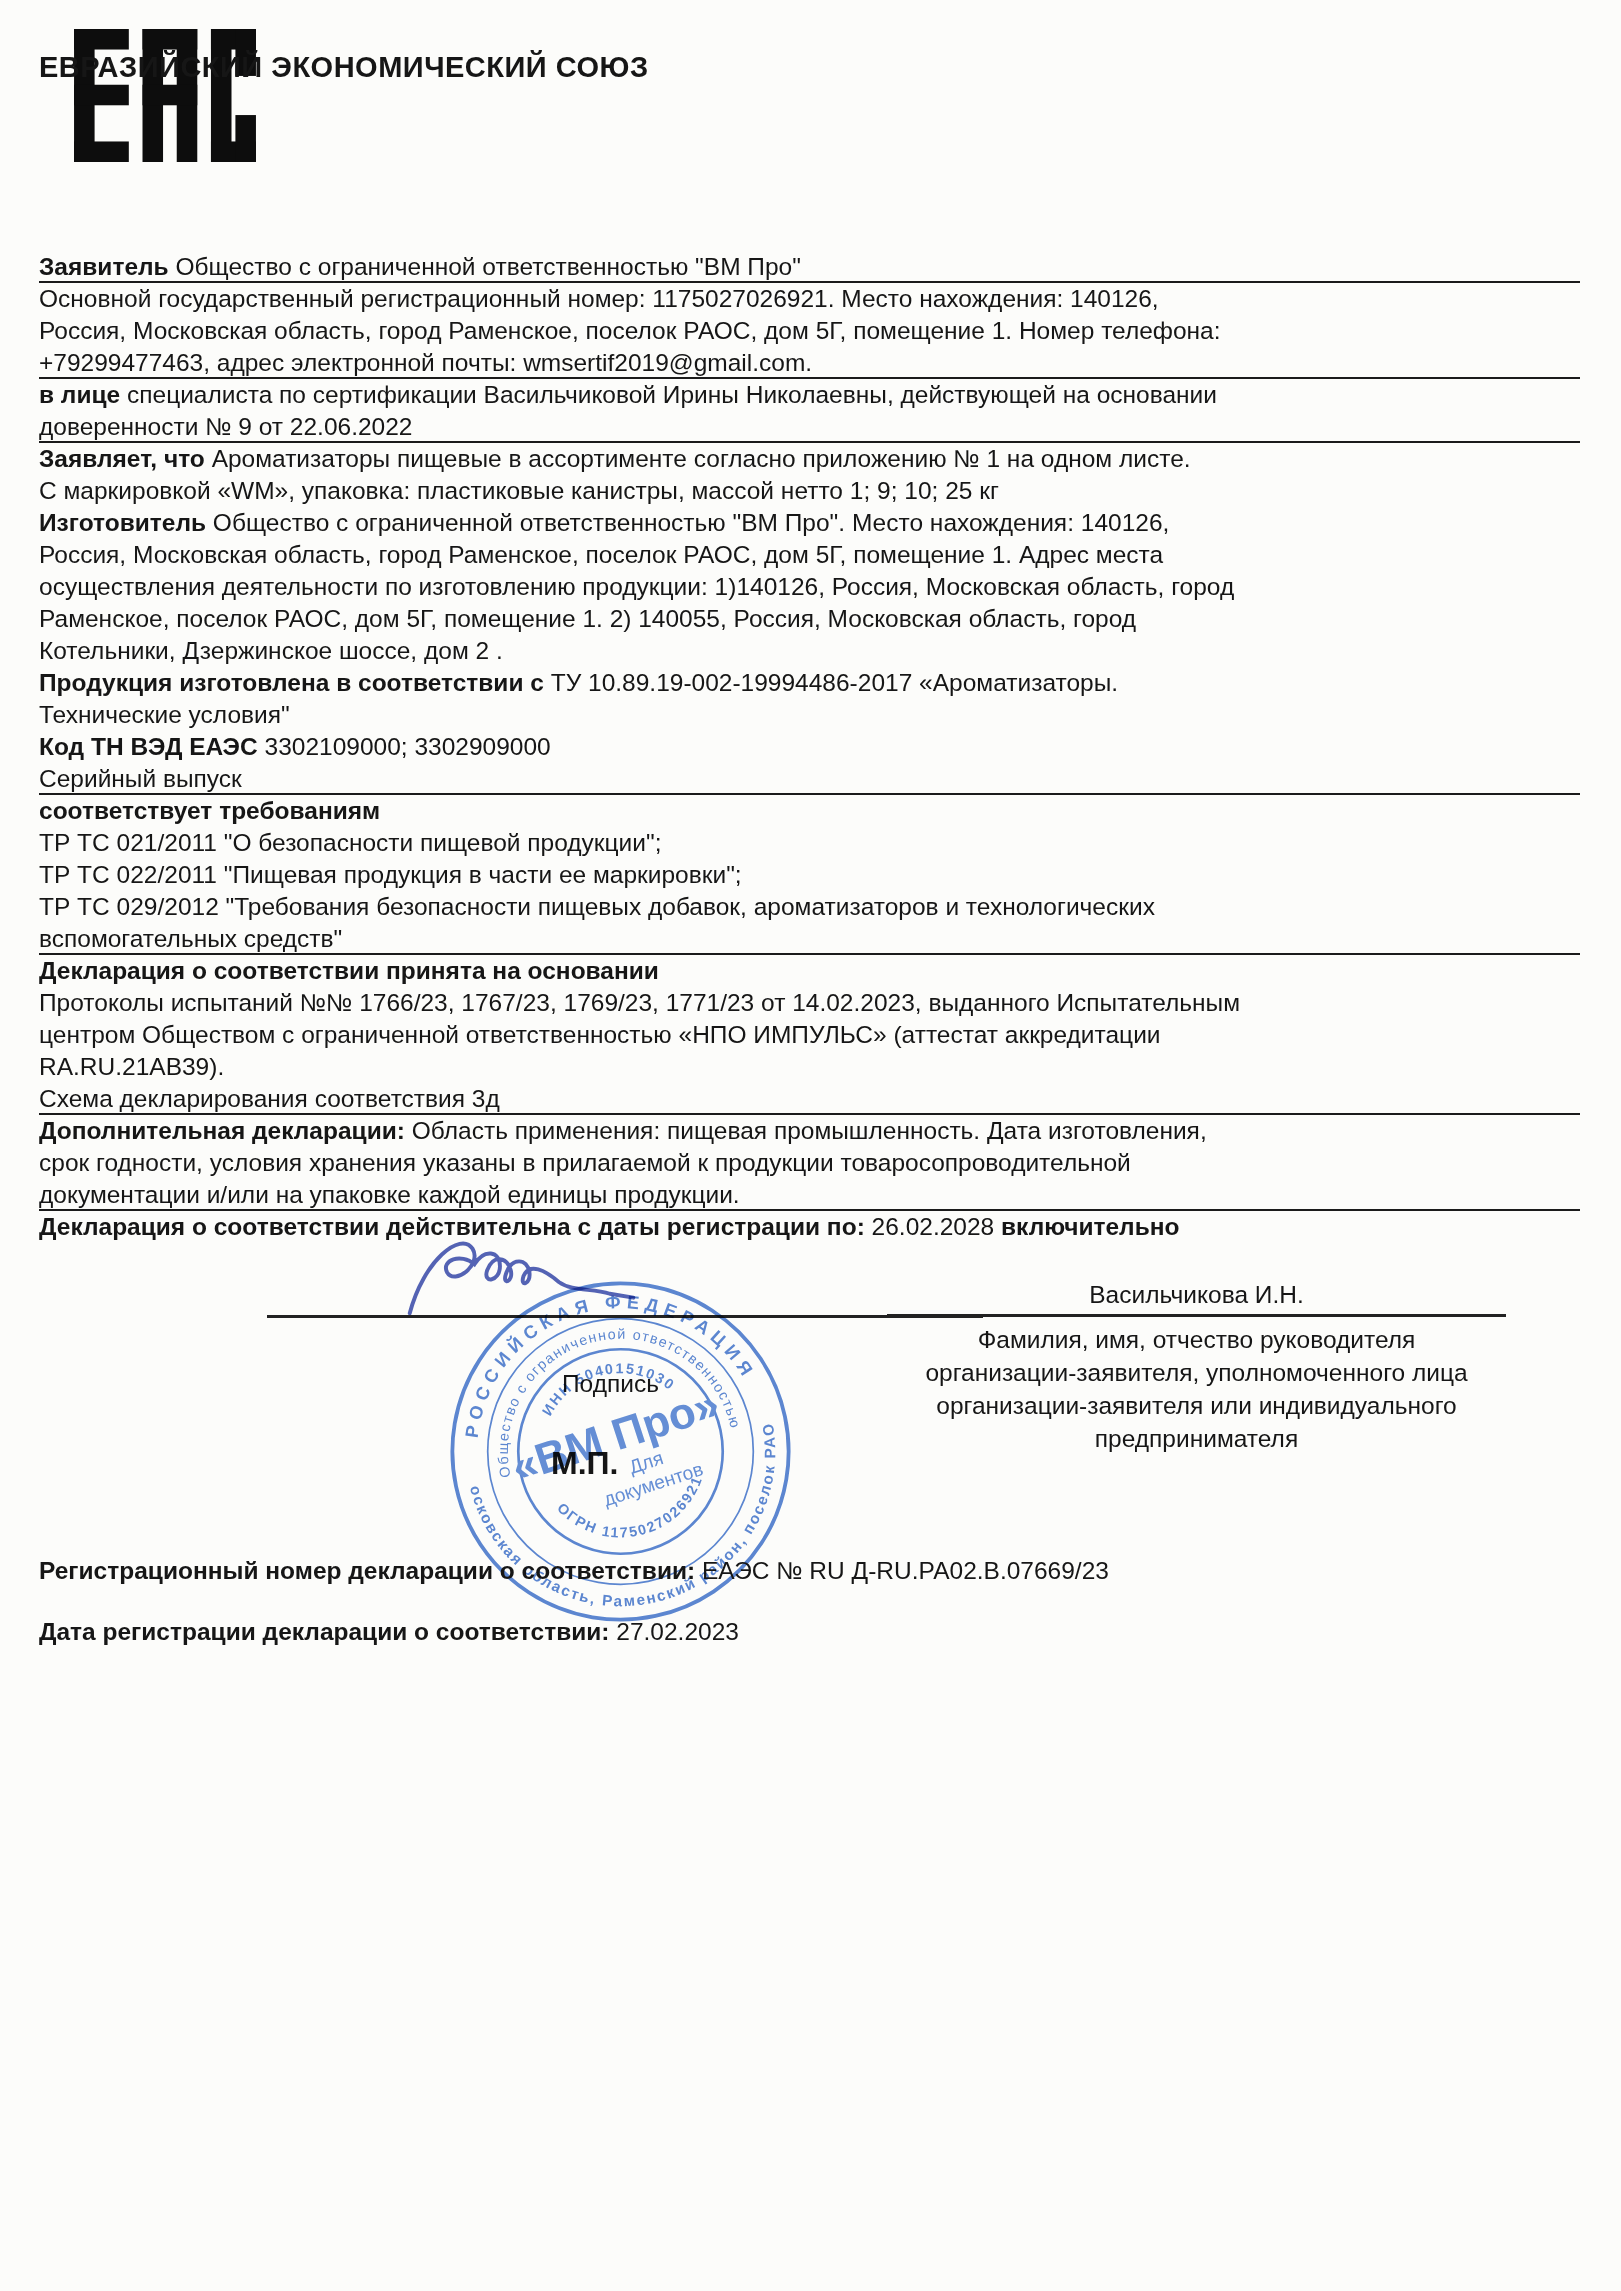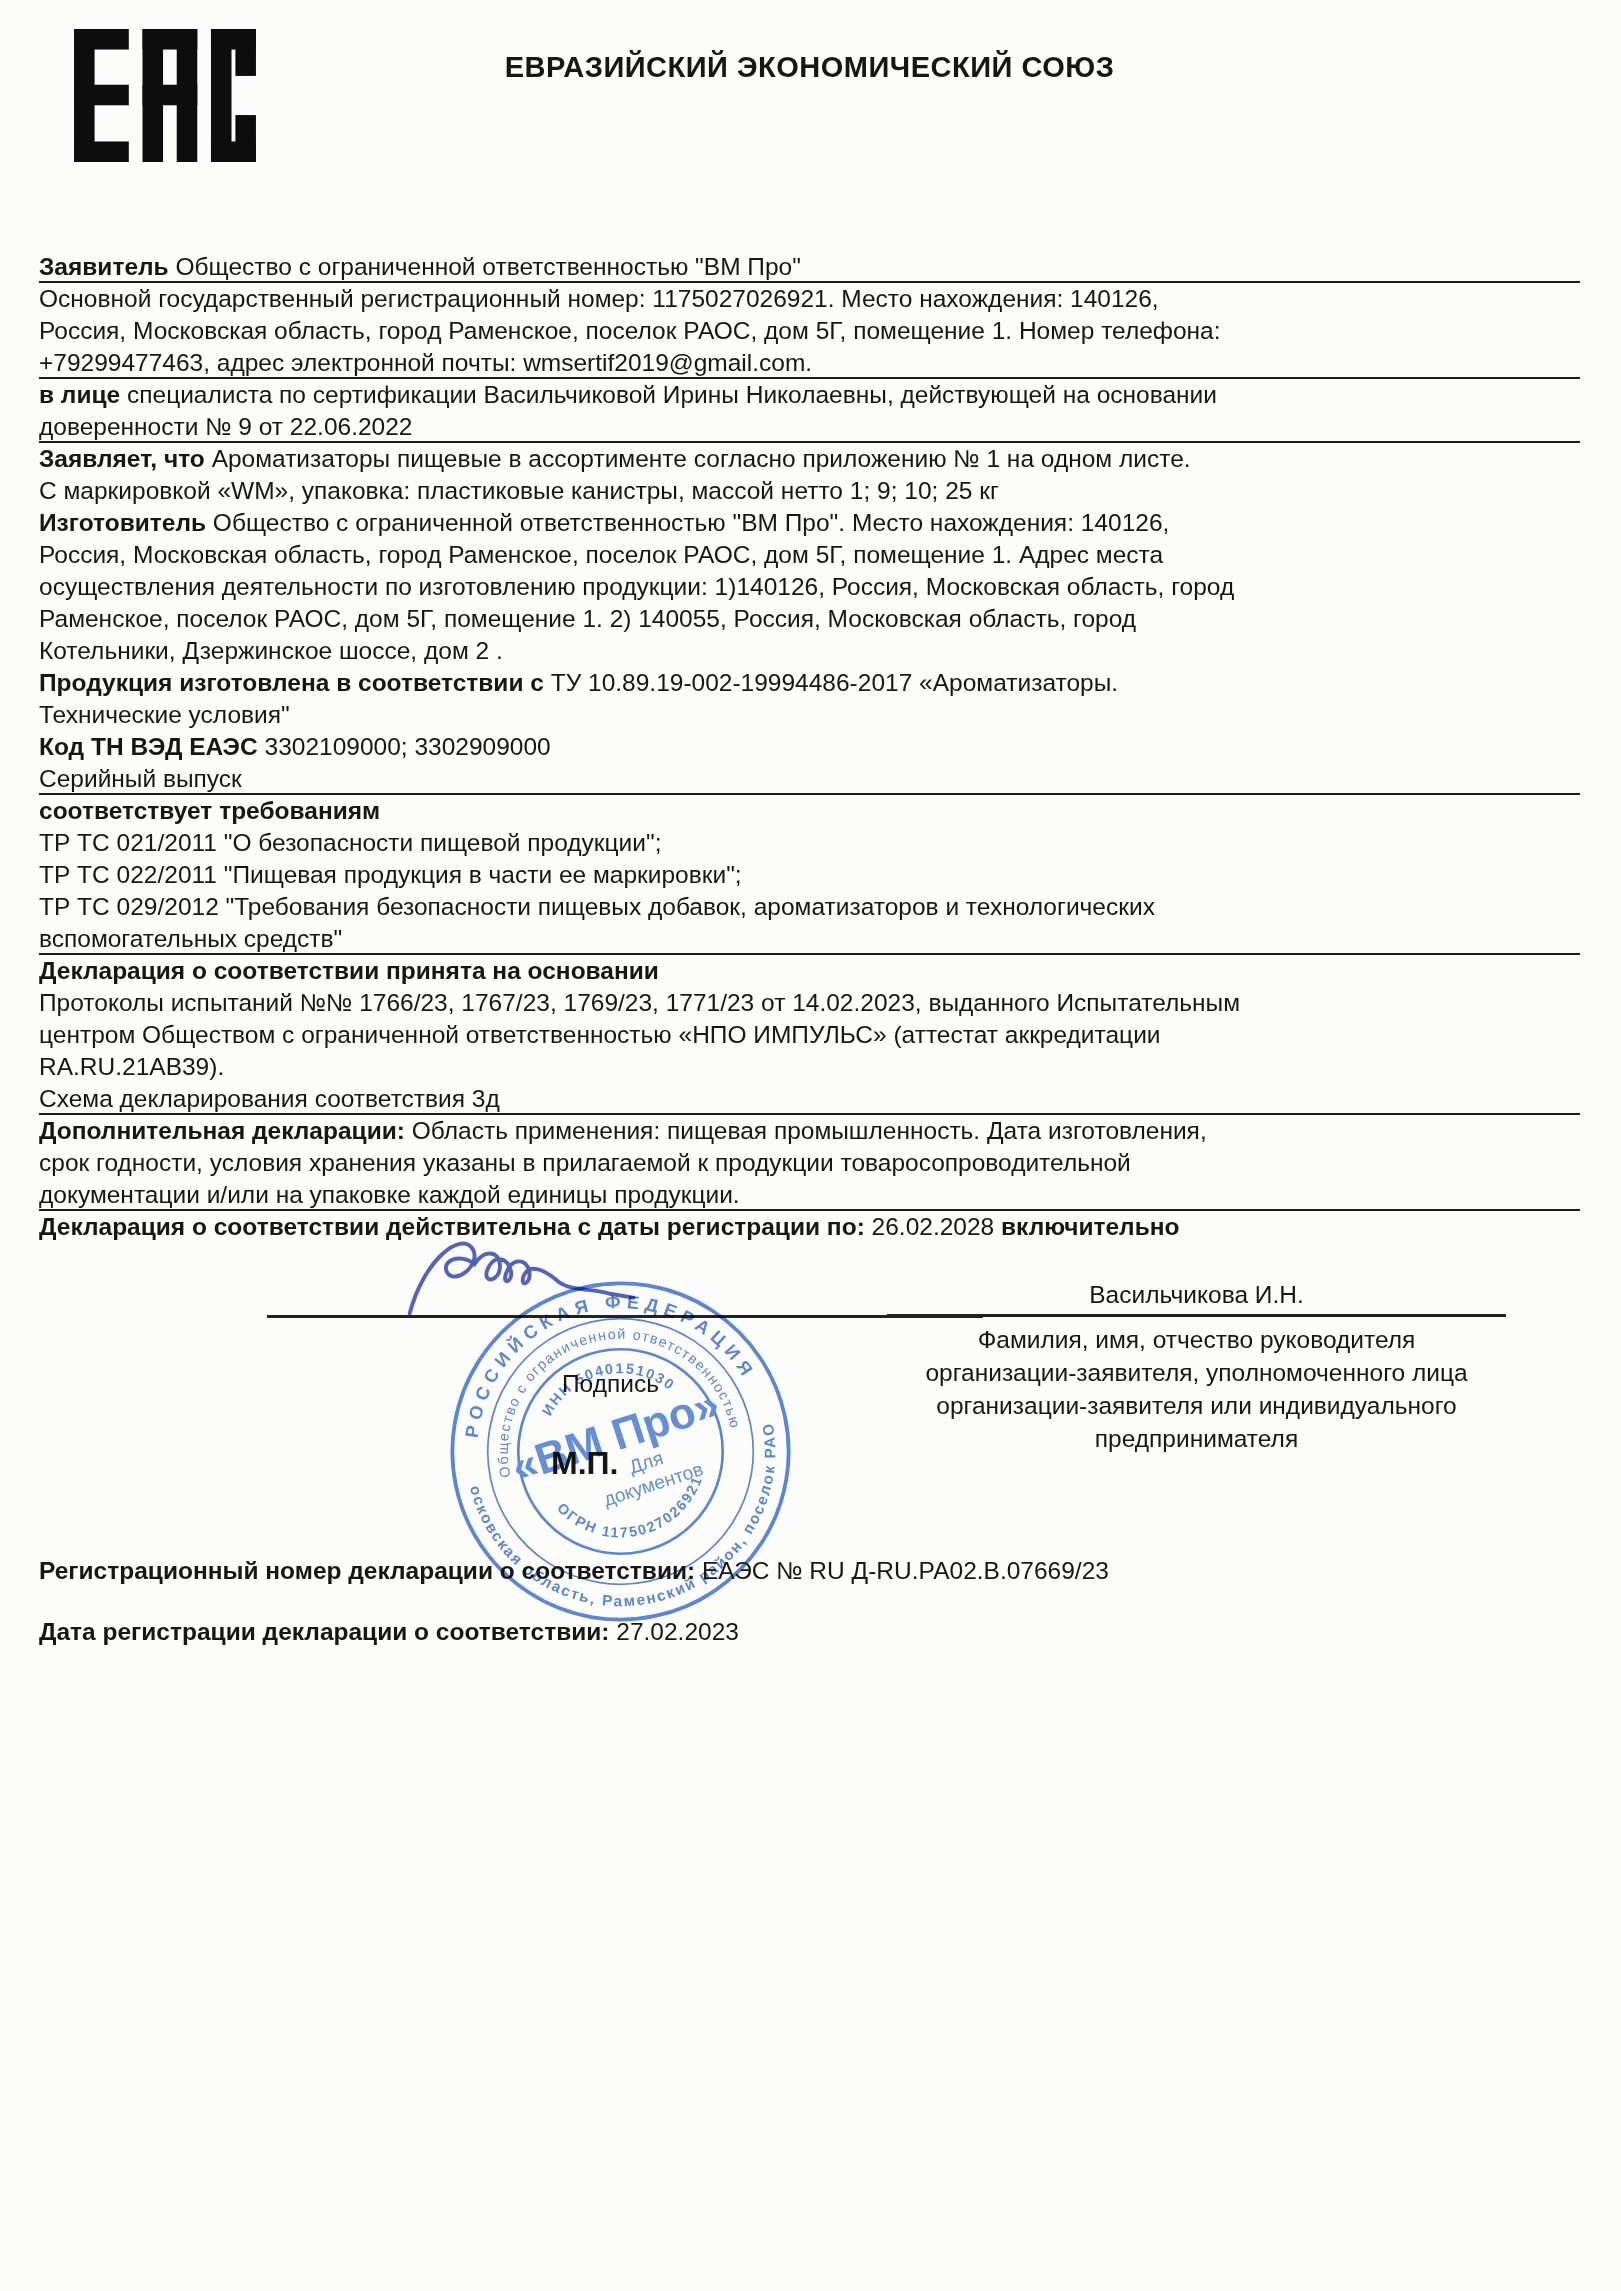--- a/index.html
+++ b/index.html
@@ -3,21 +3,21 @@
 <meta charset="utf-8">
 <style>
   html,body{margin:0;padding:0;background:#e8e8e8;}
   .page{
     position:relative;width:1621px;height:2292px;background:#fcfcfa;
     font-family:"Liberation Sans",sans-serif;color:#161616;overflow:hidden;
   }
   
   .eac-logo{position:absolute;left:74px;top:29px;}
   
-  .title{position:absolute;left:39px;top:51px;width:1541px;text-align:center;
+  .title{position:absolute;left:39px;top:51px;width:1541px;
          font-weight:bold;font-size:29px;line-height:33px;letter-spacing:0.5px;}
   
   .doc-body{position:absolute;left:39px;top:251px;width:1541px;}
   .doc-line{height:32px;line-height:32px;font-size:24.5px;white-space:nowrap;box-sizing:border-box;}
   .doc-line.underlined{border-bottom:2.5px solid #1b1b1b;}
   .doc-line .b{font-weight:bold;}
   
   .sig-rule-left{position:absolute;left:267px;top:1315px;width:716px;height:2.9px;background:#222;}
   .sig-scrawl{position:absolute;left:396px;top:1227px;}
   .sig-label{position:absolute;left:529px;top:1370px;font-size:24.5px;margin-left:33px;}

